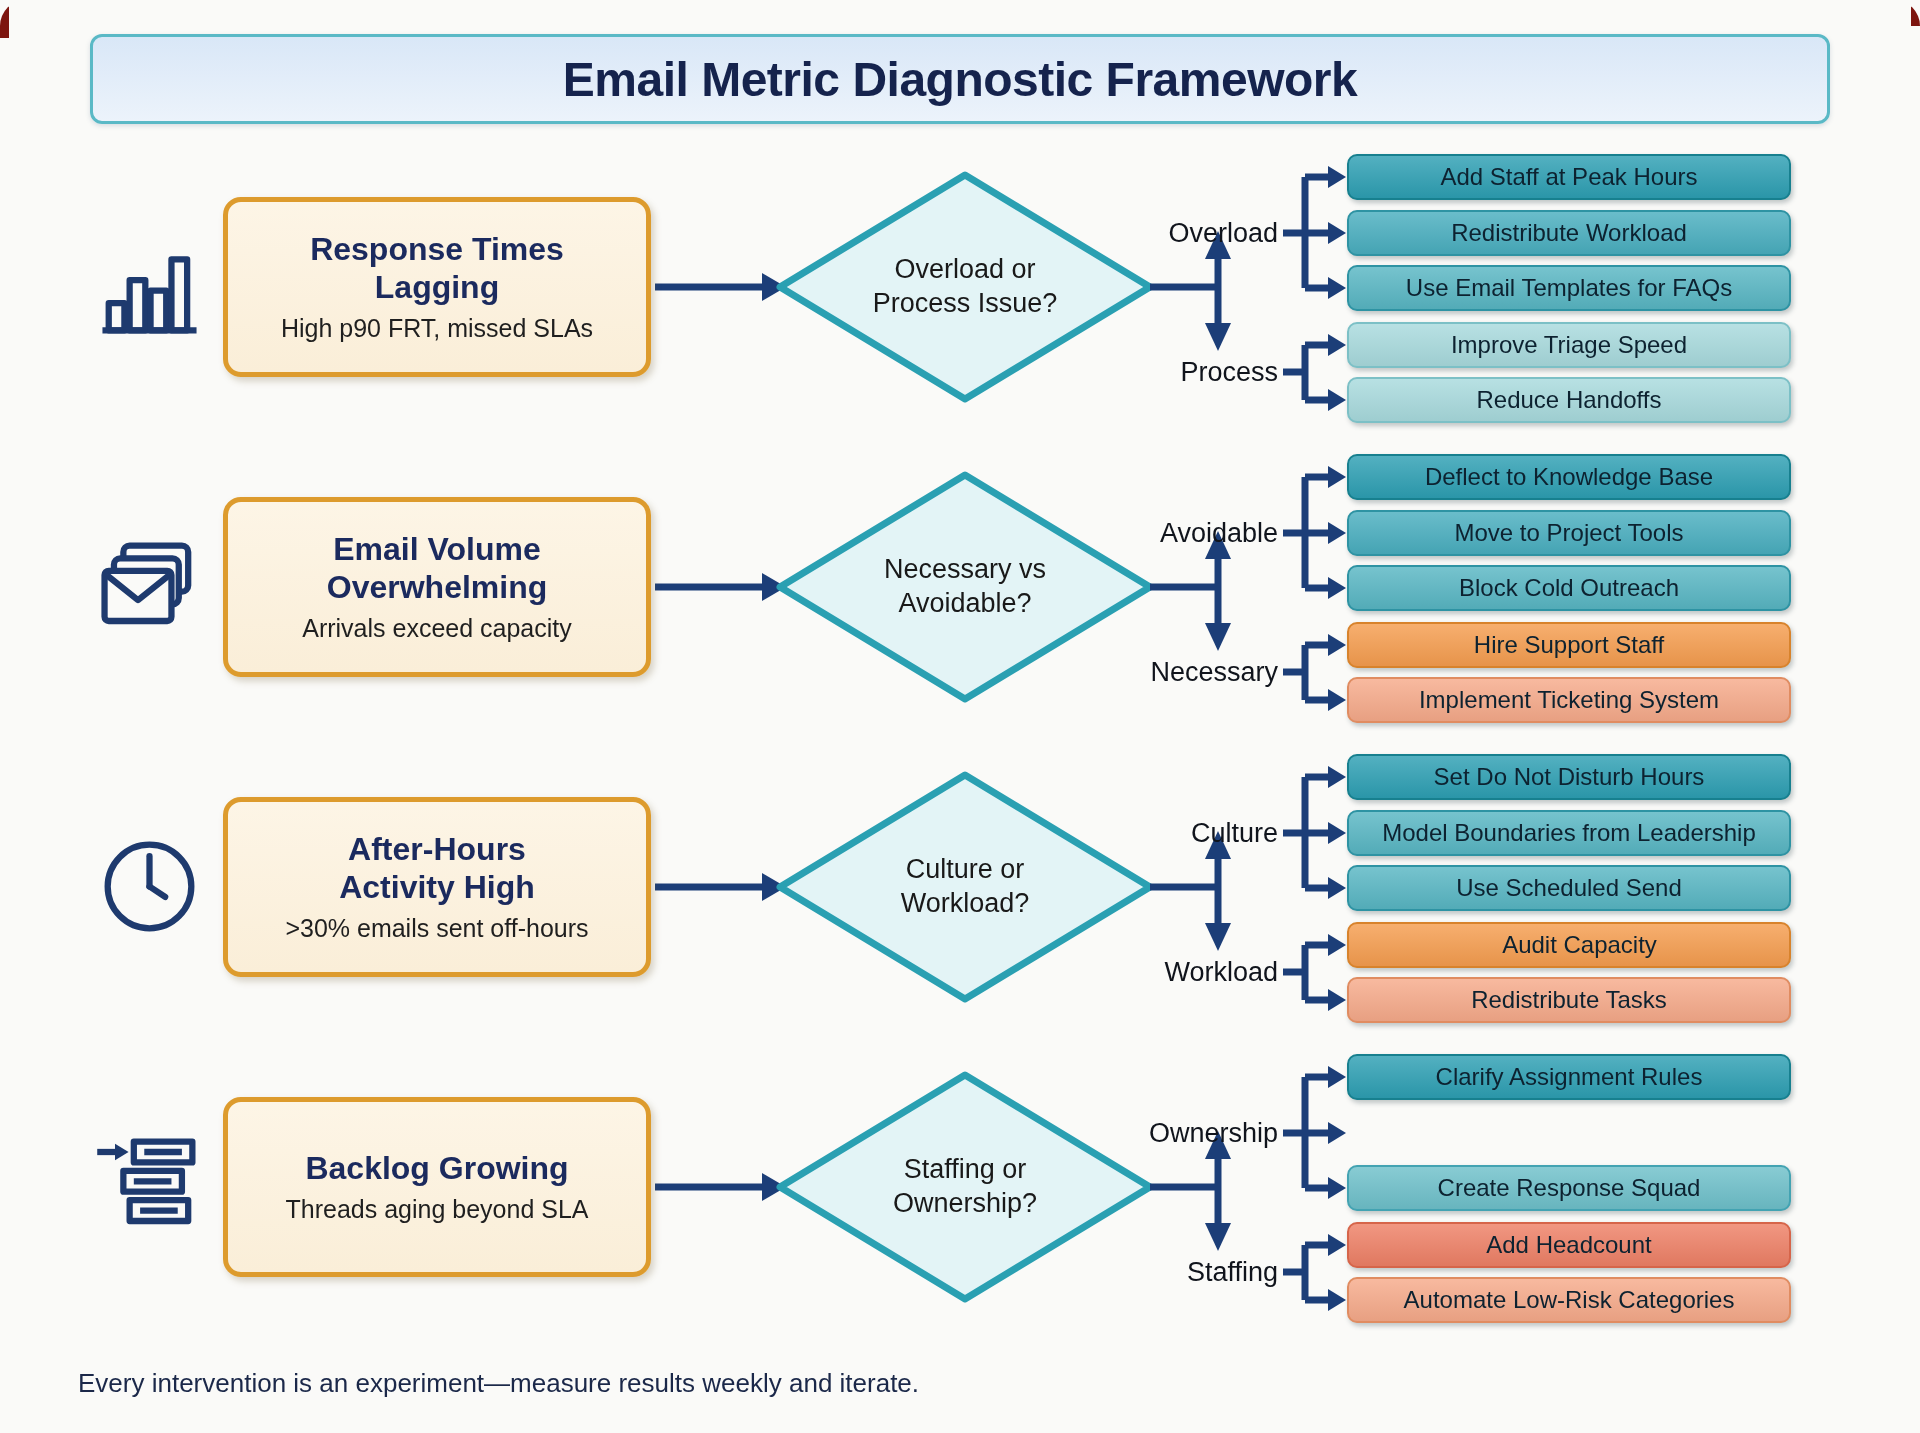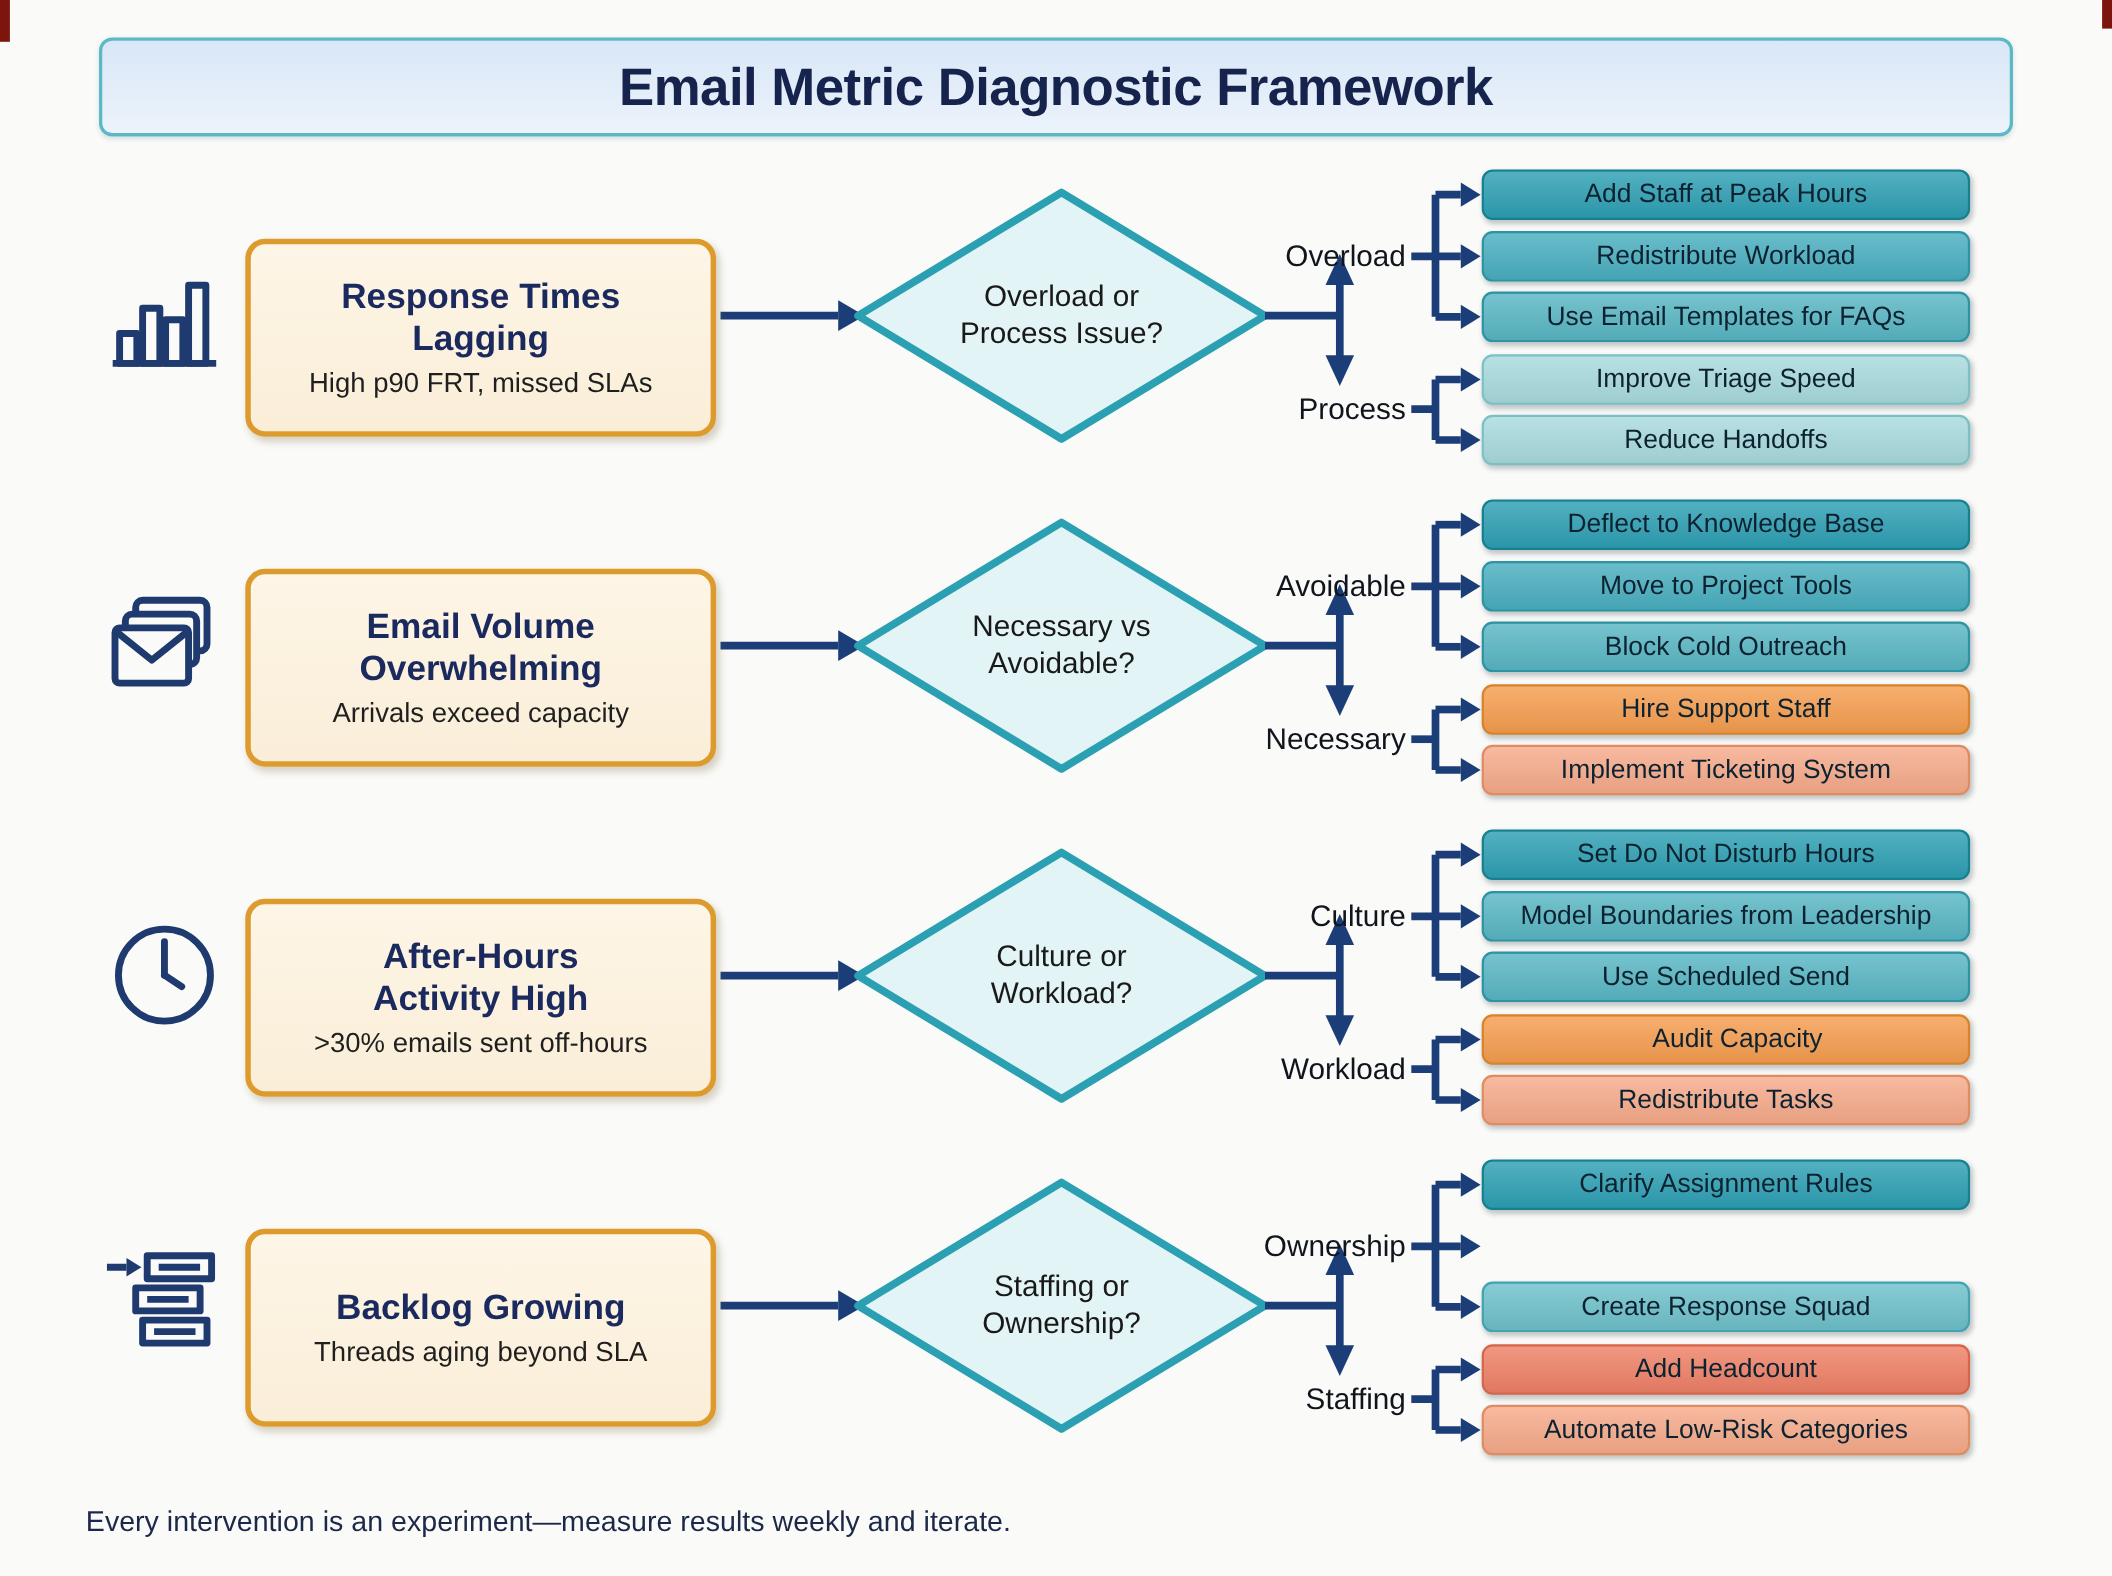--- a/index.html
+++ b/index.html
@@ -1,19 +1,20 @@
 <!DOCTYPE html>
 <html style="--line: #1c3e78; --diamond-fill: #e3f4f6; --diamond-border: #2aa0b2;"><head>
 <meta charset="utf-8">
 <style>
   html, body { margin: 0; padding: 0; background: #fafaf8; }
   .canvas {
     position: relative; width: 1920px; height: 1433px;
     background: #fafaf8; overflow: hidden;
     font-family: "Liberation Sans", sans-serif;
+    border-radius: 26px;
   }
 
   
   .mark { position: absolute; background: #7d150f; }
   .mark.tl { left: 0; top: 0; width: 9px; height: 38px; }
   .mark.tr { right: 0; top: 0; width: 9px; height: 26px; }
 
   
   .banner {
     position: absolute; left: 90px; top: 34px; width: 1740px; height: 90px;
@@ -40,21 +41,21 @@
   .connectors polygon.diamond {
     fill: var(--diamond-fill, #e3f4f6); stroke: var(--diamond-border, #2aa0b2);
     stroke-width: 7; stroke-linejoin: round;
   }
 
   .pbox {
     position: absolute; left: 223px; top: 60px; width: 428px; height: 180px;
     background: linear-gradient(#fdf5e6, #faeed8);
     border: 5px solid #dd9b2d; border-radius: 18px; box-sizing: border-box;
     display: flex; flex-direction: column; align-items: center; justify-content: center;
-    gap: 8px; box-shadow: 3px 4px 7px rgba(120,100,60,.28); margin-top: 20px;
+    gap: 8px; box-shadow: 3px 4px 7px rgba(120,100,60,.28);
   }
   .ptitle {
     font-size: 32px; font-weight: 700; color: #1b2a5e; text-align: center;
     line-height: 1.18; white-space: pre-line;
   }
   .psub { font-size: 25px; color: #1f1f1f; }
 
   .dtext {
     position: absolute; left: 805px; top: 95px; width: 320px; height: 110px;
     display: flex; align-items: center; justify-content: center; text-align: center;

